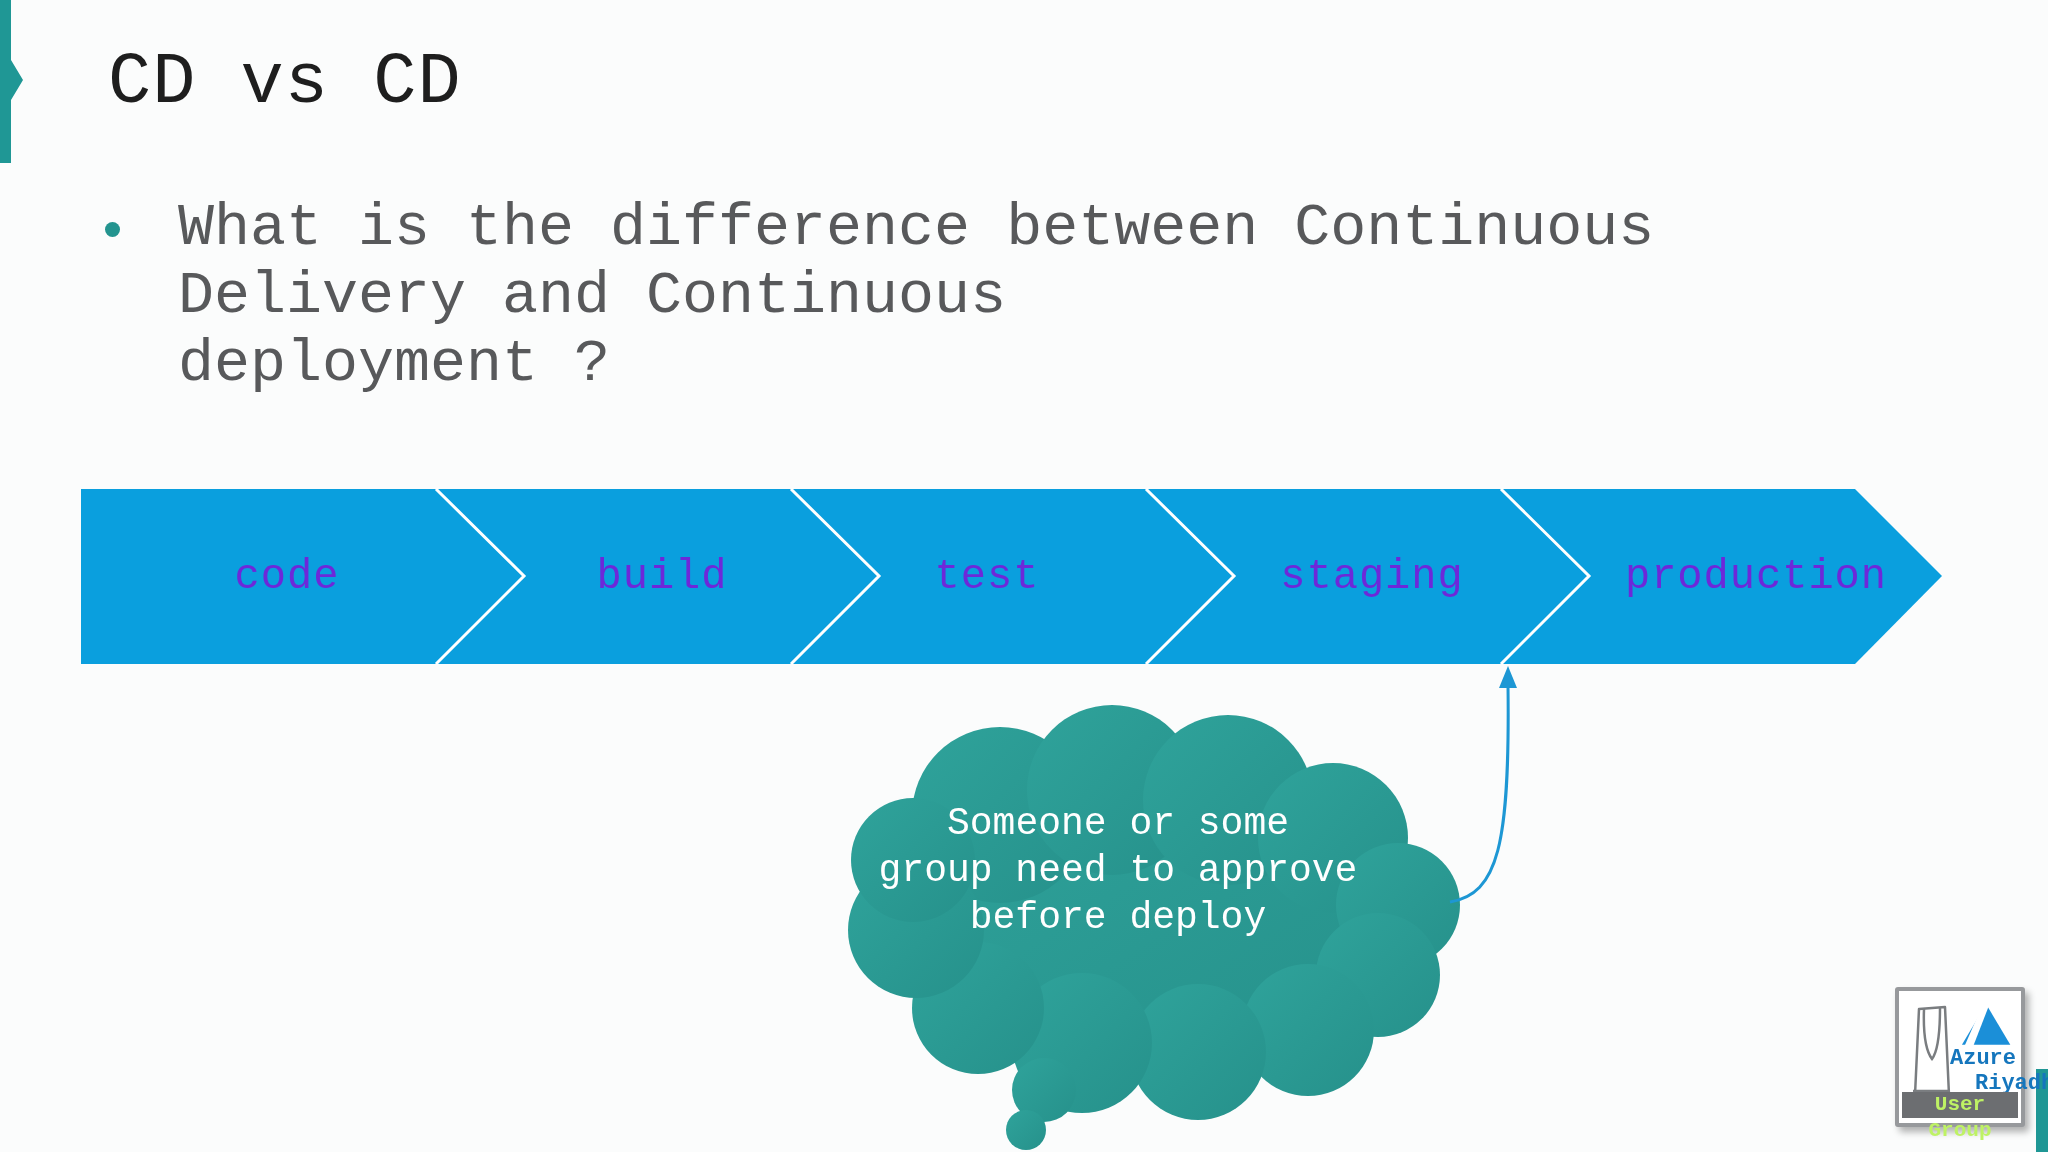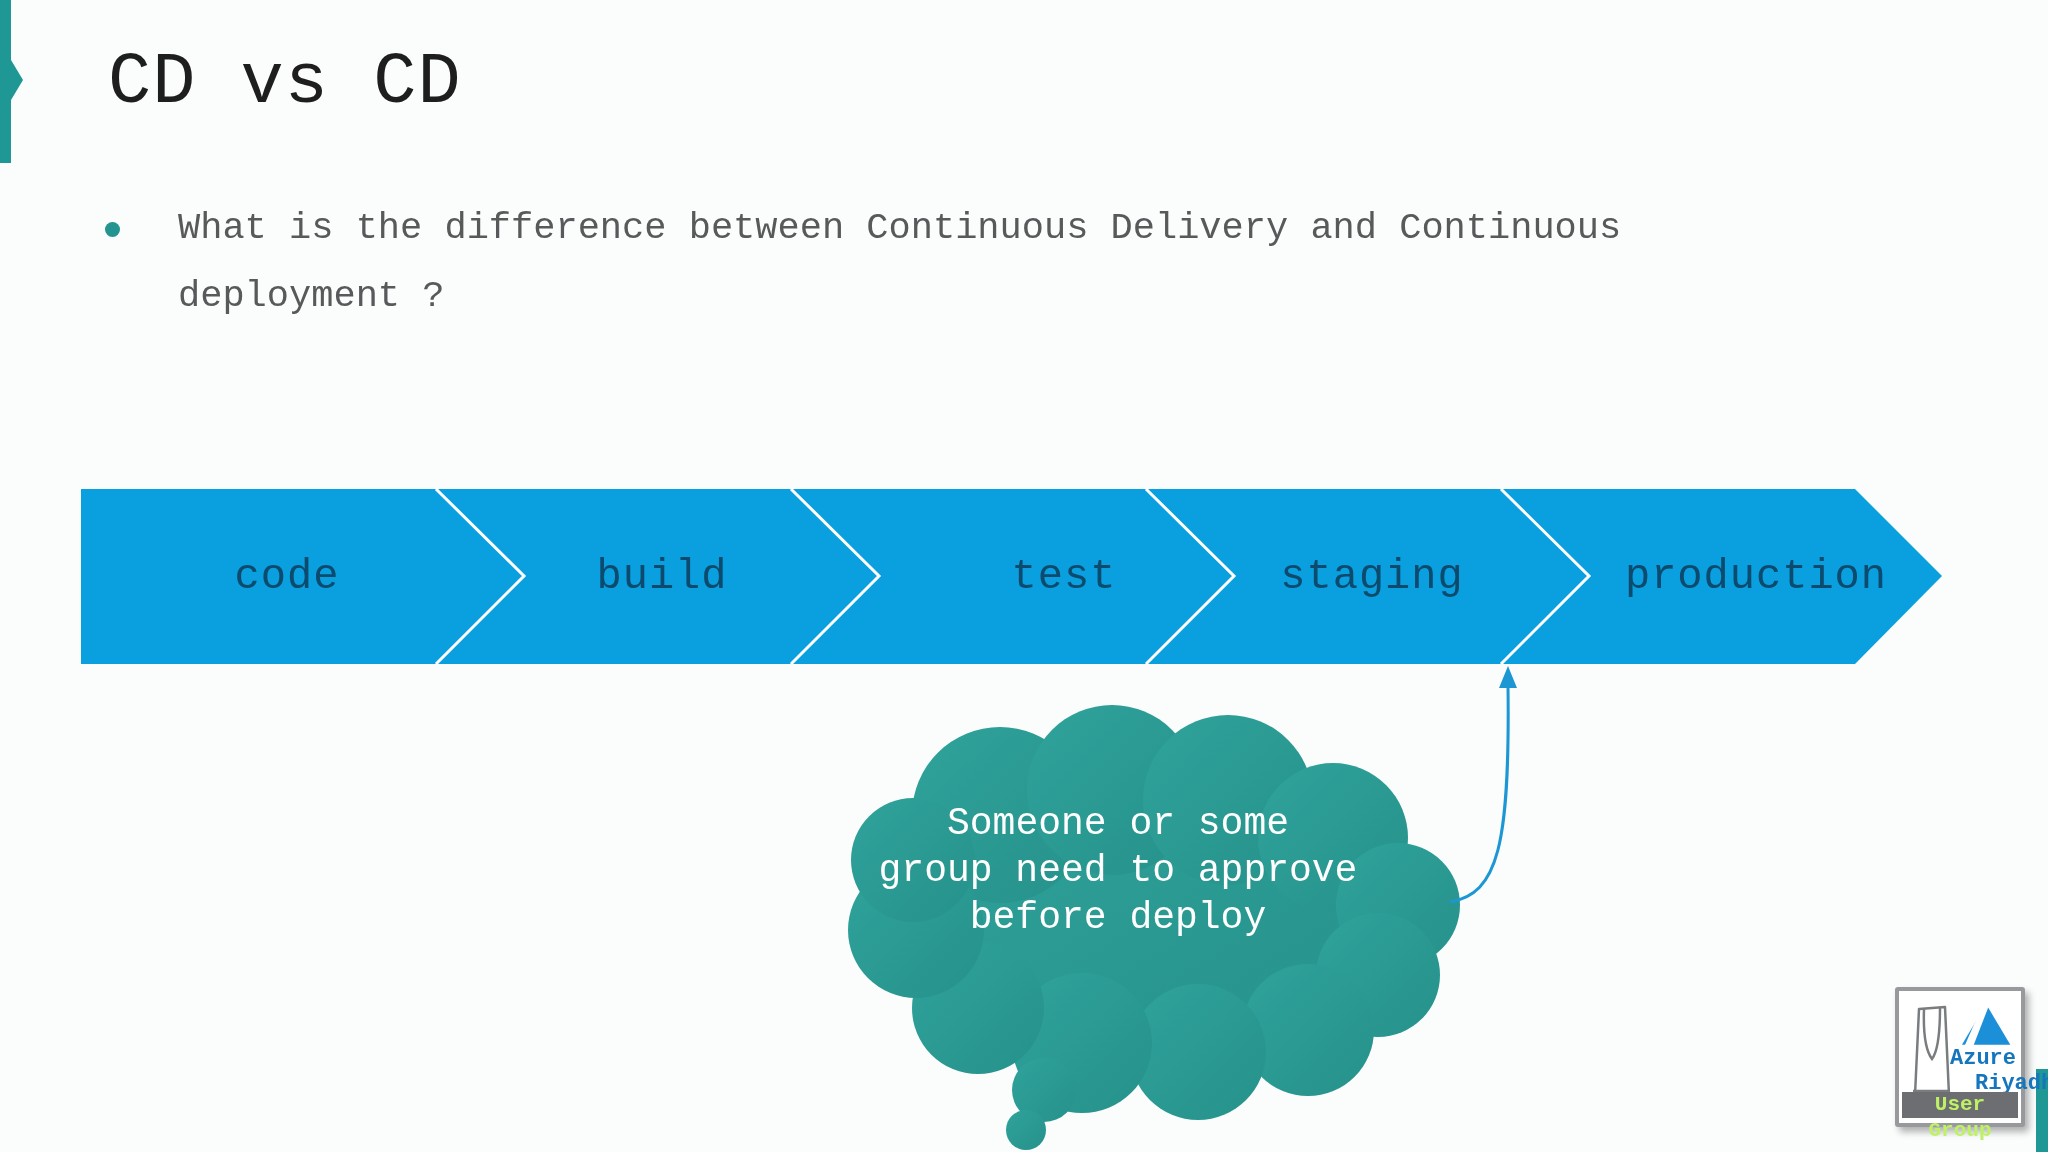--- a/index.html
+++ b/index.html
@@ -13,27 +13,27 @@
     position:absolute;left:108px;top:44px;
     font-size:72px;font-weight:300;color:#1e1e1e;letter-spacing:1px;
     line-height:1.1;white-space:pre;
   }
   .bullet-dot{
     position:absolute;left:105px;top:222px;width:15px;height:15px;border-radius:50%;
     background:#23948f;
   }
   .question{
     position:absolute;left:178px;top:194px;width:1720px;
-    font-size:37px;font-weight:300;color:#58595b;
+    font-size:60px;font-weight:300;color:#58595b;
     line-height:68px;white-space:pre-line;
   }
   .stage-label{
     position:absolute;top:549px;height:56px;width:320px;
     line-height:56px;text-align:center;
-    font-size:42px;font-weight:300;color:#0c4a6e;letter-spacing:1px;
+    font-size:42px;font-weight:300;color:#6d28d9;letter-spacing:1px;
   }
   .cloud-text{
     position:absolute;left:868px;top:800px;width:500px;
     text-align:center;font-size:38px;font-weight:300;color:#ffffff;
     line-height:47px;white-space:pre-line;
   }
   
   .badge{
     position:absolute;left:1895px;top:987px;width:130px;height:140px;
     background:#ffffff;border:4px solid #97999c;border-radius:3px;
@@ -101,21 +101,21 @@
   </svg>
 
   <div class="title">CD vs CD</div>
 
   <div class="bullet-dot"></div>
   <div class="question">What is the difference between Continuous Delivery and Continuous
 deployment ?</div>
 
   <div class="stage-label" style="left:127px;">code</div>
   <div class="stage-label" style="left:502px;">build</div>
-  <div class="stage-label" style="left:904px;">test</div>
+  <div class="stage-label" style="left:827px;">test</div>
   <div class="stage-label" style="left:1212px;">staging</div>
   <div class="stage-label" style="left:1567px;text-align:right;">production</div>
 
   <div class="cloud-text">Someone or some
 group need to approve
 before deploy</div>
 
   <div class="badge">
     <svg class="tower" width="44" height="96" viewBox="0 0 44 96">
       <path d="M 6,92 L 10,6 L 36,4 L 40,92 Z" fill="none" stroke="#7a7d80" stroke-width="2.5" stroke-linejoin="round"></path>

